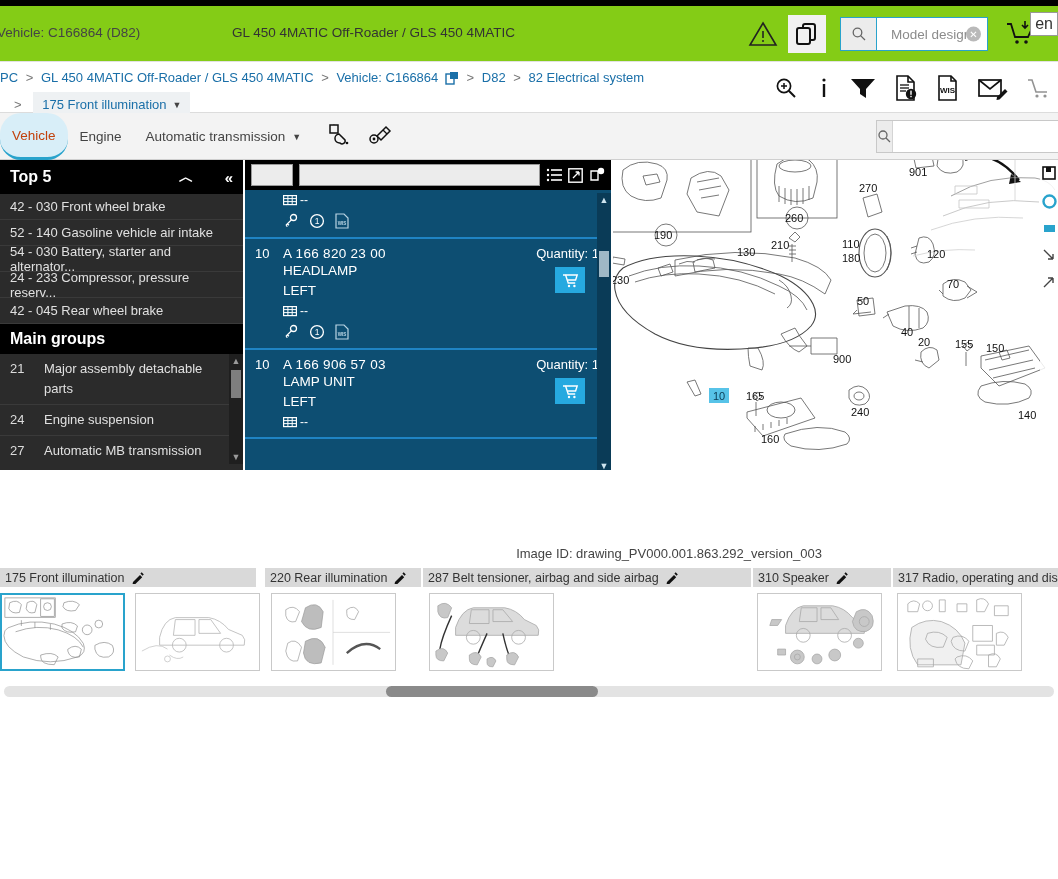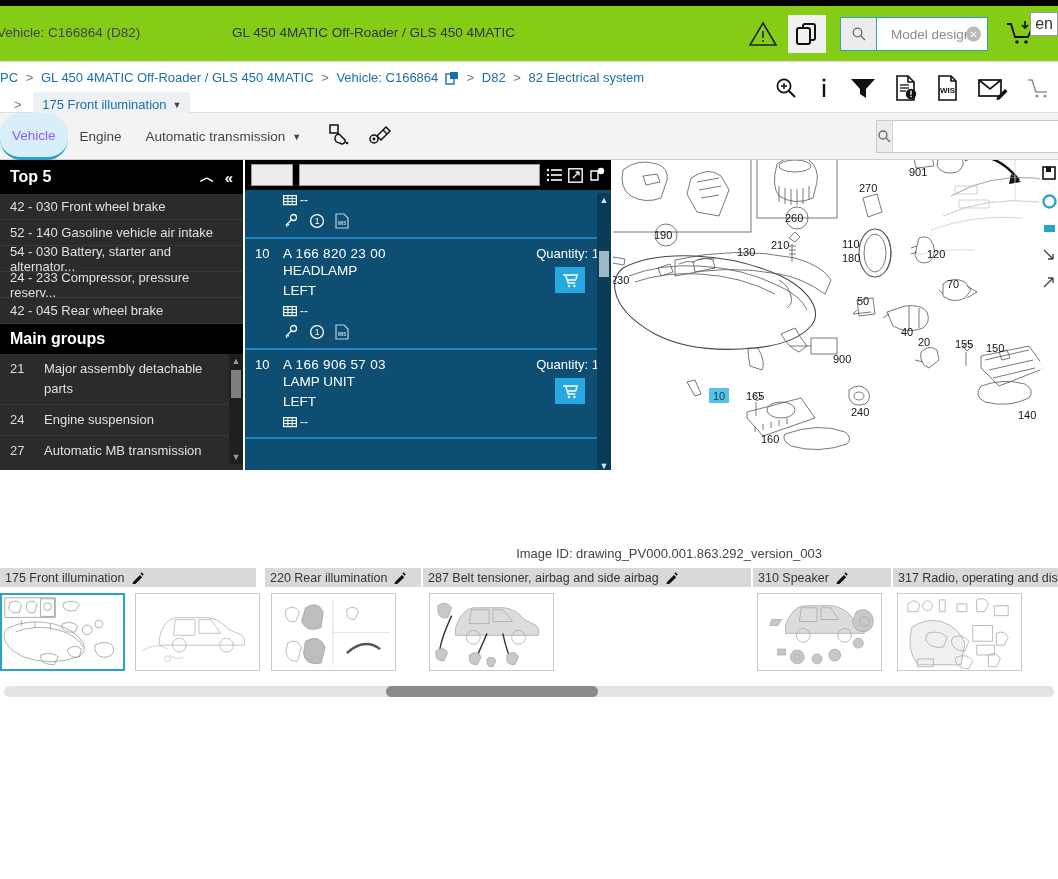--- a/index.html
+++ b/index.html
@@ -96,21 +96,21 @@
   .tab-bar {
     position: absolute; top: 113px; left: 0; width: 1058px; height: 47px;
     background: #f3f3f3; border-bottom: 1px solid #cfcfcf;
   }
   .tabs { position: absolute; left: 0; top: 0; display: flex; height: 47px; align-items: stretch; }
   .tab {
     display: flex; align-items: center; padding: 0 12px;
     font-size: 13.5px; color: #444; cursor: pointer;
   }
   .tab.active {
-    background: #d8eef8; color: #8b5cf6; border-bottom: 3px solid #29a3cc; border-radius: 21px;
+    background: #d8eef8; color: #c2410c; border-bottom: 3px solid #29a3cc; border-radius: 21px;
   }
   .tab .caret { font-size: 9px; margin-left: 7px; color: #444; }
   .tab-icons { display: flex; align-items: center; gap: 14px; padding-left: 14px; }
   .tab-icons .ti { cursor: pointer; }
   .tab-search {
     position: absolute; right: 0; top: 7px; height: 33px;
     display: flex; border: 1px solid #c8c8c8; background: #fff; width: 182px;
   }
   .ts-btn { width: 36px; background: #ececec; border-right: 1px solid #d4d4d4;
     display: flex; align-items: center; justify-content: center; cursor: pointer; }
@@ -120,21 +120,21 @@
   
   .work { position: absolute; top: 160px; left: 0; width: 1058px; height: 310px; }
 
   
   .sidebar {
     position: absolute; left: 0; top: 0; width: 243px; height: 310px;
     background: #2b2b2b; color: #e8e8e8; overflow: hidden;
   }
   .sb-head {
     background: #000; height: 34px; display: flex; align-items: center;
-    padding: 0 10px; font-weight: bold; font-size: 16px; color: #fff;
+    padding: 0 10px; font-weight: bold; font-size: 16px; color: #fff; gap: 21px;
   }
   .sb-head .spacer { flex: 1; }
   .sb-head .ctl { cursor: pointer; font-size: 15px; margin-left: 10px; color: #fff; }
   .sb-row {
     height: 26px; display: flex; align-items: center; padding: 0 10px;
     font-size: 13px; color: #e0e0e0; border-bottom: 1px solid #3a3a3a; cursor: pointer;
   }
   .mg-title {
     background: #000; height: 30px; display: flex; align-items: center;
     padding: 0 10px; font-weight: bold; font-size: 16px; color: #fff;

